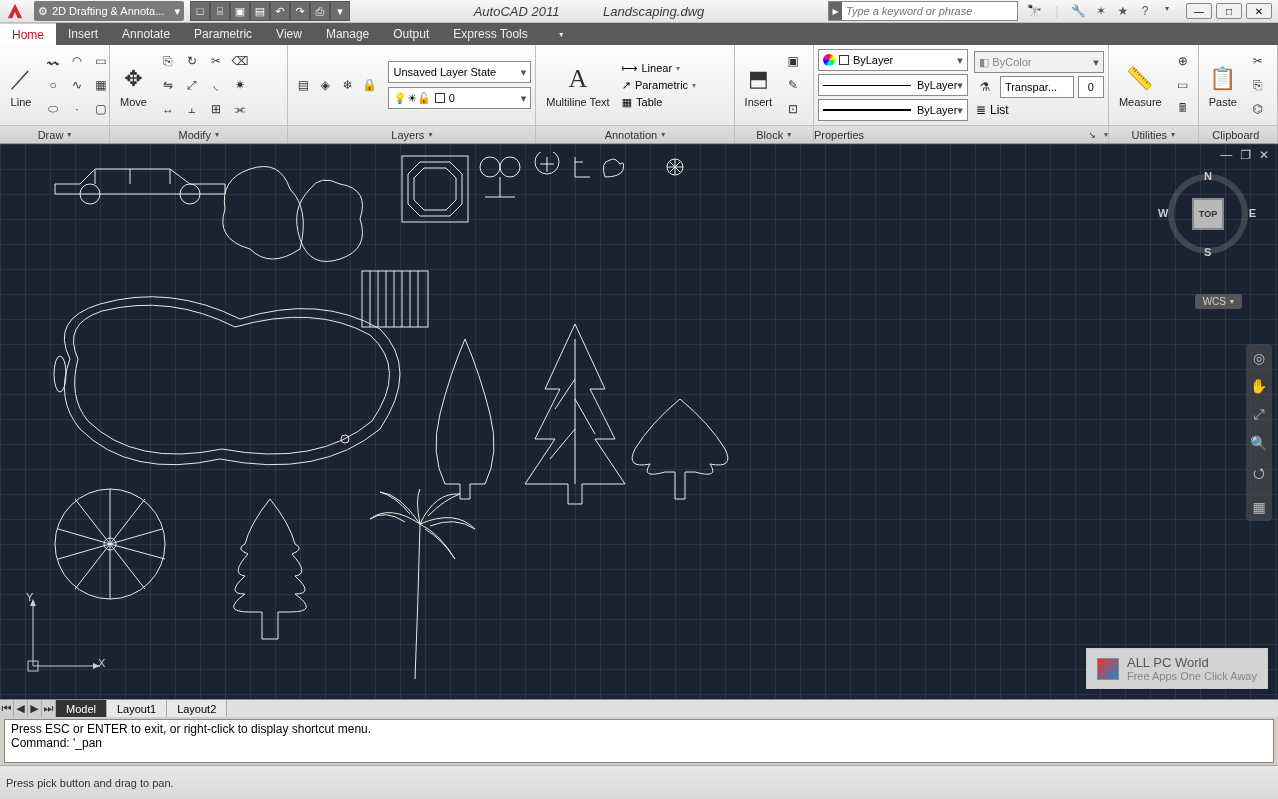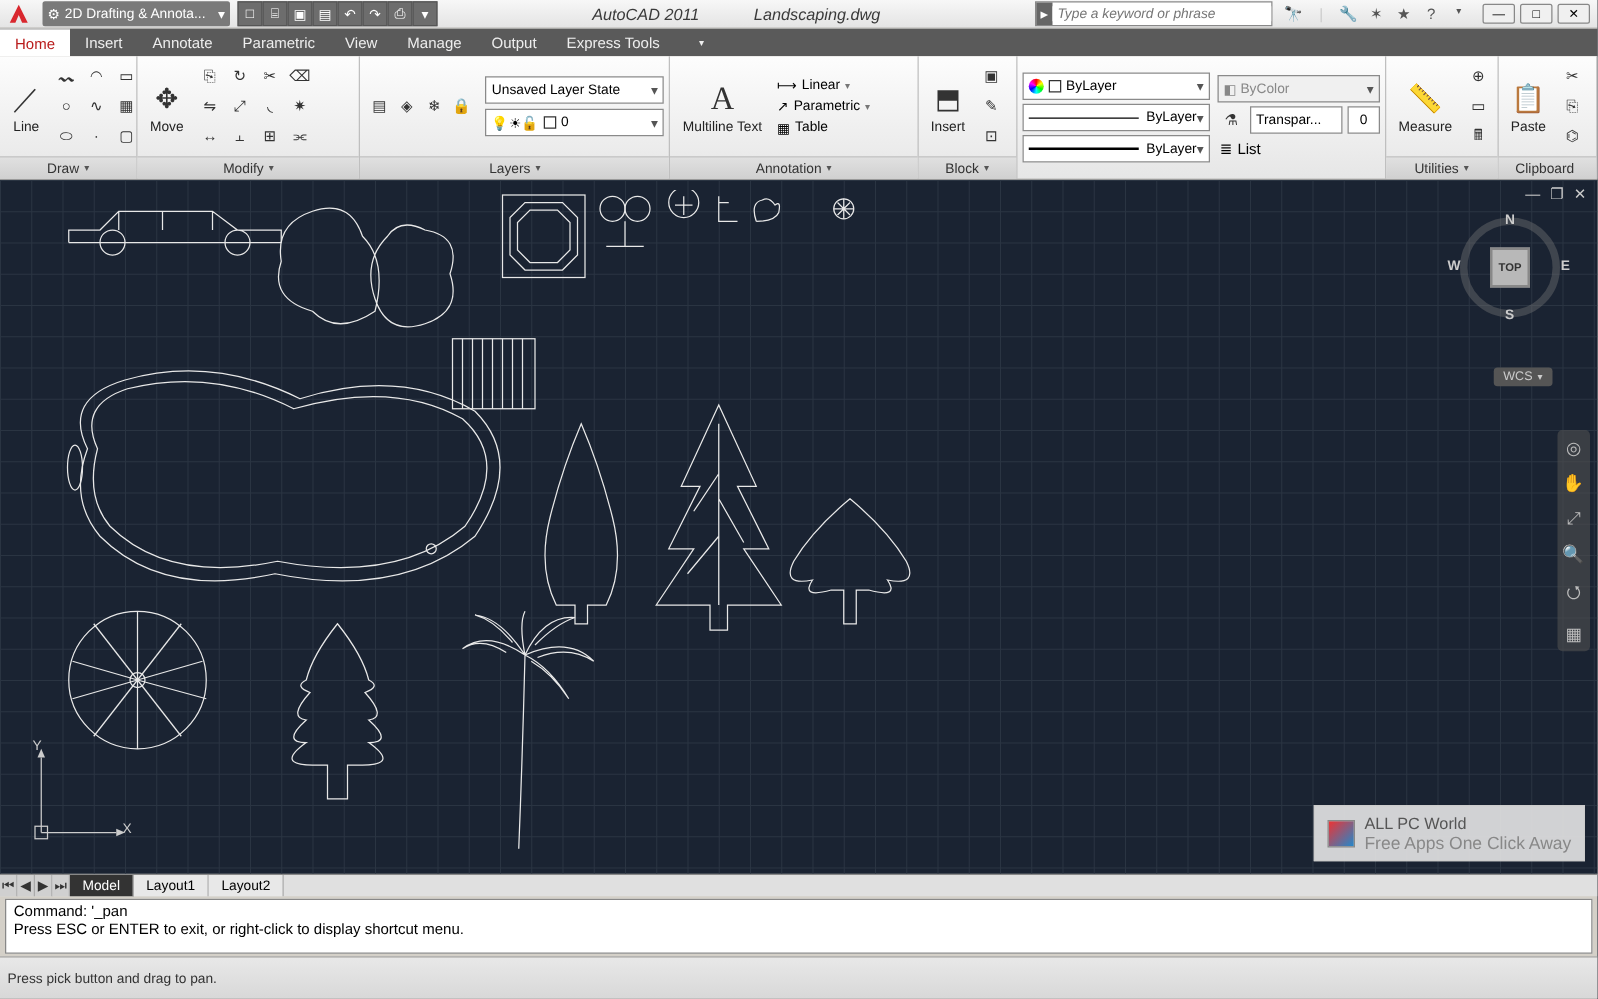--- a/index.html
+++ b/index.html
@@ -60,21 +60,21 @@
   .wcs-badge { position:absolute; top:150px; right:36px; background:#555; color:#ccc; padding:2px 8px; border-radius:3px; font-size:10px; display:flex; align-items:center; gap:4px;}
   .navbar-right { position:absolute; right:6px; top:200px; width:26px; background:rgba(80,80,80,0.6); border-radius:4px; padding:6px 2px; display:flex; flex-direction:column; gap:12px; align-items:center; }
   .navbar-right span { color:#bbb; font-size:14px; cursor:pointer; }
   .doc-winbtns { position:absolute; top:4px; right:6px; display:flex; gap:2px; color:#ccc; font-size:12px;}
   .doc-winbtns span { cursor:pointer; padding:0 3px; }
   .ucs { position:absolute; left:18px; bottom:18px; width:90px; height:90px; }
   .ucs .lbl { position:absolute; color:#ccc; font-size:11px;}
   .watermark { position:absolute; right:10px; bottom:10px; background:rgba(230,230,230,0.9); padding:6px 10px; display:flex; align-items:center; gap:8px; border:1px solid #ccc;margin-top:32px;}
   .watermark .wico { width:22px; height:22px; background:linear-gradient(135deg,#e33,#28c); border:1px solid #888;}
   .watermark .wt { font-size:13px; color:#555;}
-  .watermark .ws { font-size:14px; color:#888;}
+  .watermark .ws { font-size:11px; color:#888;}
   
   .layout-tabs { height:18px; background:#e0e0e0; display:flex; align-items:center; border-top:1px solid #888; font-size:11px;}
   .layout-tabs .navbtn { width:14px; text-align:center; cursor:pointer; color:#333; background:#d0d0d0; border-right:1px solid #aaa; height:100%; display:flex; align-items:center; justify-content:center;}
   .layout-tabs .ltab { padding:0 10px; border-right:1px solid #aaa; height:100%; display:flex; align-items:center; cursor:pointer; background:#e8e8e8;}
   .layout-tabs .ltab.active { background:#333; color:#fff; }
   
   .cmdbox { height:44px; background:#fff; border:1px solid #888; margin:2px 4px; font-family:"Courier New",monospace; font-size:12px; padding:2px 6px; color:#000; display:flex; flex-direction:column; justify-content:flex-start;}
   .statusbar { height:34px; background:linear-gradient(#e8e8e8,#d8d8d8); font-size:11px; color:#333; display:flex; align-items:center; padding:0 6px; border-top:1px solid #aaa;}
 </style>
 </head>
@@ -283,20 +283,24 @@
           <div class="combo" style="width:26px;justify-content:center">
               <span>0</span>
             </div>
         </div>
         <div style="display:flex;align-items:center;gap:4px;padding:2px">
             <span>≣</span>
             <span>List</span>
           </div>
       </div>
     </div>
+    <div class="panel-title">
+        <span>Properties</span>
+        <span style="margin-left:auto;margin-right:4px;font-size:9px">↘</span>
+      </div>
   </div>
 
   <div class="panel" style="width:90px">
     <div class="panel-body">
       <div class="bigbtn">
         <div class="ico">📏</div>
         <div class="lbl">Measure</div>
       </div>
       <div style="display:flex;flex-direction:column;gap:2px">
         <div class="smbtn">⊕</div>
@@ -458,19 +462,19 @@
   <div class="navbtn">⏮</div>
   <div class="navbtn">◀</div>
   <div class="navbtn">▶</div>
   <div class="navbtn">⏭</div>
   <div class="ltab active">Model</div>
   <div class="ltab">Layout1</div>
   <div class="ltab">Layout2</div>
 </div>
 
 <div class="cmdbox">
+  <div>Press ESC or ENTER to exit, or right-click to display shortcut menu.</div>
   <div>Command: '_pan</div>
-  <div>Press ESC or ENTER to exit, or right-click to display shortcut menu.</div>
 </div>
 
 <div class="statusbar">
   <span>Press pick button and drag to pan.</span>
 </div>
 
 </body></html>

